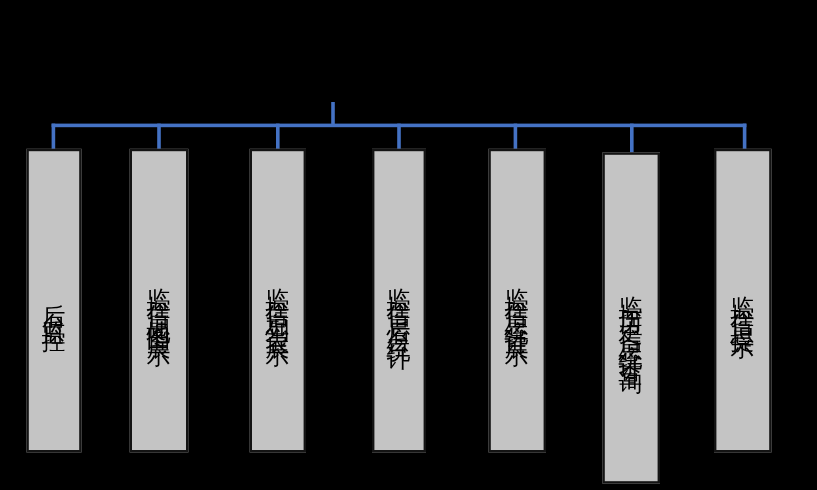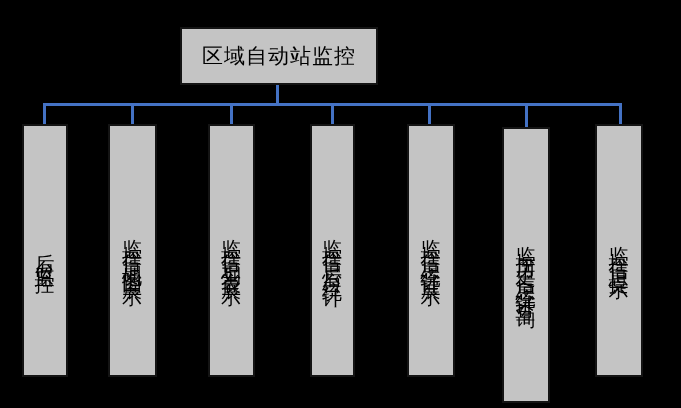--- a/index.html
+++ b/index.html
@@ -54,23 +54,20 @@
   .connector {
     position: absolute;
     background: var(--line, #4472c4);
   }
 </style>
 </head>
 <body>
 
 <div class="canvas" style="--bg: #000000; --fill: #c4c4c4; --border: #141414; --line: #4472c4; --text: #000000;">
 
-  <div class="node root-node">
-    <span>区域自动站监控</span>
-  </div>
 
   <div class="connector" style="left:276px; top:85px; width:3px; height:19px;"></div>
   <div class="connector" style="left:43px; top:103px; width:579px; height:3px;"></div>
   <div class="connector" style="left:43px;  top:103px; width:3px; height:21px;"></div>
   <div class="connector" style="left:131px; top:103px; width:3px; height:21px;"></div>
   <div class="connector" style="left:230px; top:103px; width:3px; height:21px;"></div>
   <div class="connector" style="left:331px; top:103px; width:3px; height:21px;"></div>
   <div class="connector" style="left:428px; top:103px; width:3px; height:21px;"></div>
   <div class="connector" style="left:525px; top:103px; width:3px; height:24px;"></div>
   <div class="connector" style="left:619px; top:103px; width:3px; height:21px;"></div>

